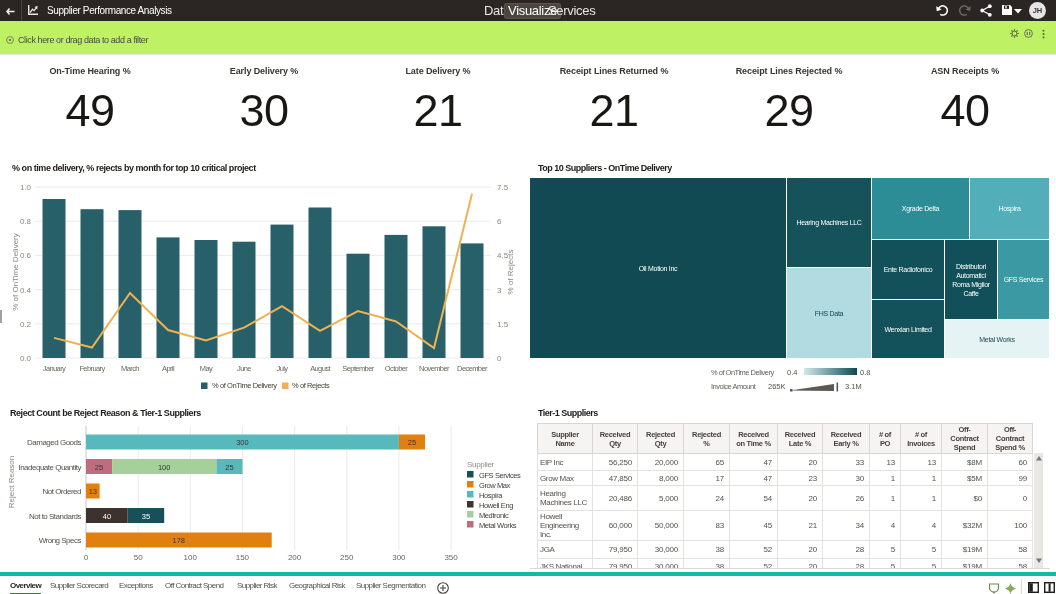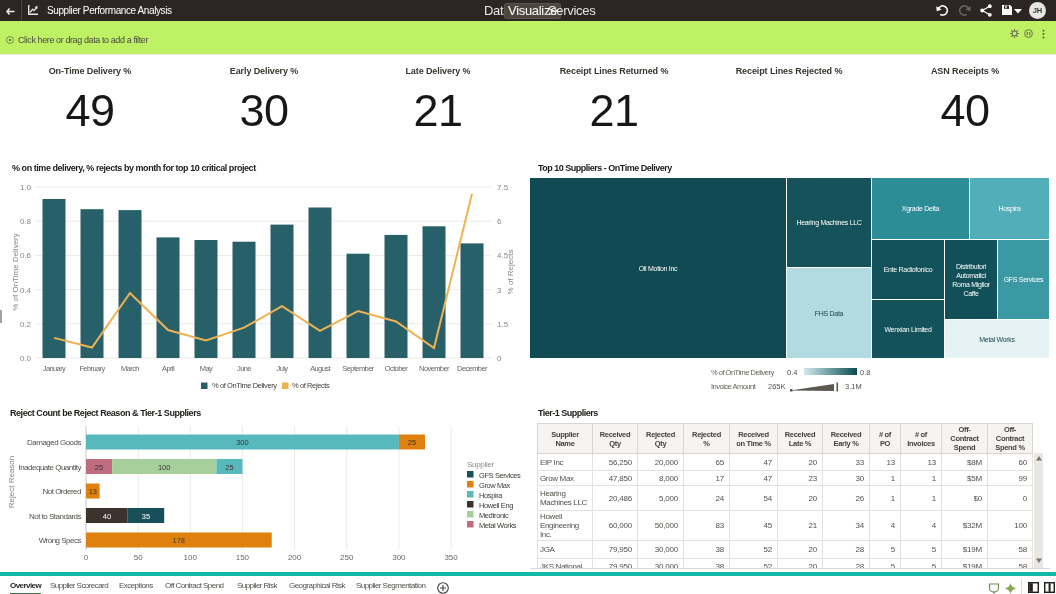--- a/index.html
+++ b/index.html
@@ -94,37 +94,38 @@
   <svg class="abs" style="left:1042px;top:8px" width="3" height="10" viewBox="0 0 4 13">
       <circle cx="2" cy="2" r="1.3" fill="#5a554f"></circle>
       <circle cx="2" cy="6.5" r="1.3" fill="#5a554f"></circle>
       <circle cx="2" cy="11" r="1.3" fill="#5a554f"></circle>
     </svg>
 </div>
 
 <div class="abs" style="left:0;top:310px;width:2px;height:13px;background:#a5a19c"></div>
 
 <div class="kpi" style="left:2px">
-    <div class="lbl">On-Time Delivery %</div>
+    <div class="lbl">On-Time Hearing %</div>
     <div class="num">49</div>
   </div>
 <div class="kpi" style="left:176px">
     <div class="lbl">Early Delivery %</div>
     <div class="num">30</div>
   </div>
 <div class="kpi" style="left:350px">
     <div class="lbl">Late Delivery %</div>
     <div class="num">21</div>
   </div>
 <div class="kpi" style="left:526px">
     <div class="lbl">Receipt Lines Returned %</div>
     <div class="num">21</div>
   </div>
 <div class="kpi" style="left:701px">
     <div class="lbl">Receipt Lines Rejected %</div>
+    <div class="num">29</div>
   </div>
 <div class="kpi" style="left:877px">
     <div class="lbl">ASN Receipts %</div>
     <div class="num">40</div>
   </div>
 
 <svg class="abs" style="left:0;top:160px" width="528" height="240" viewBox="0 0 528 240">
     <text x="12" y="10.5" font-size="9" letter-spacing="-0.45" font-weight="bold" fill="#23201c">% on time delivery, % rejects by month for top 10 critical project</text>
     <line x1="35" y1="198.0" x2="491" y2="198.0" stroke="#eceae8" stroke-width="1"></line>
     <text x="31" y="201.0" font-size="8" fill="#8b8680" text-anchor="end">0.0</text>

